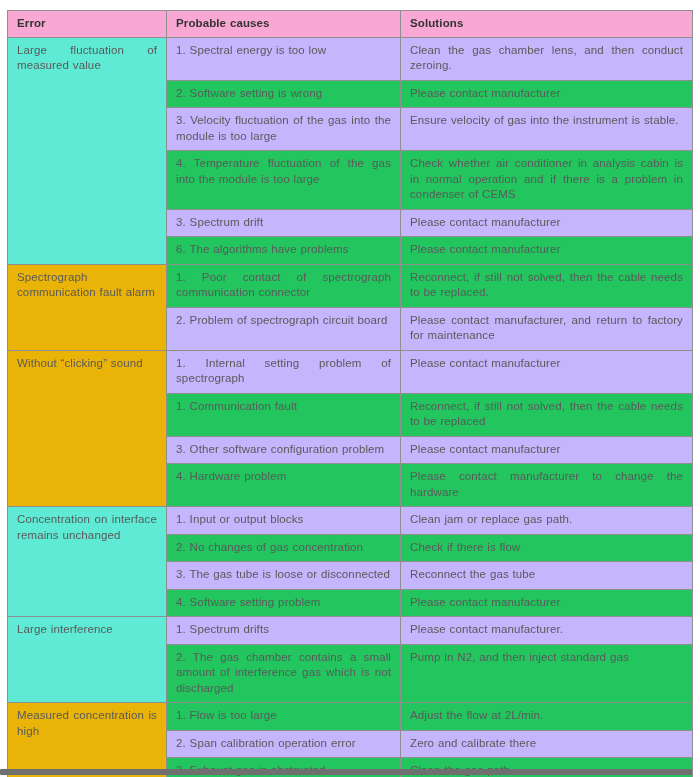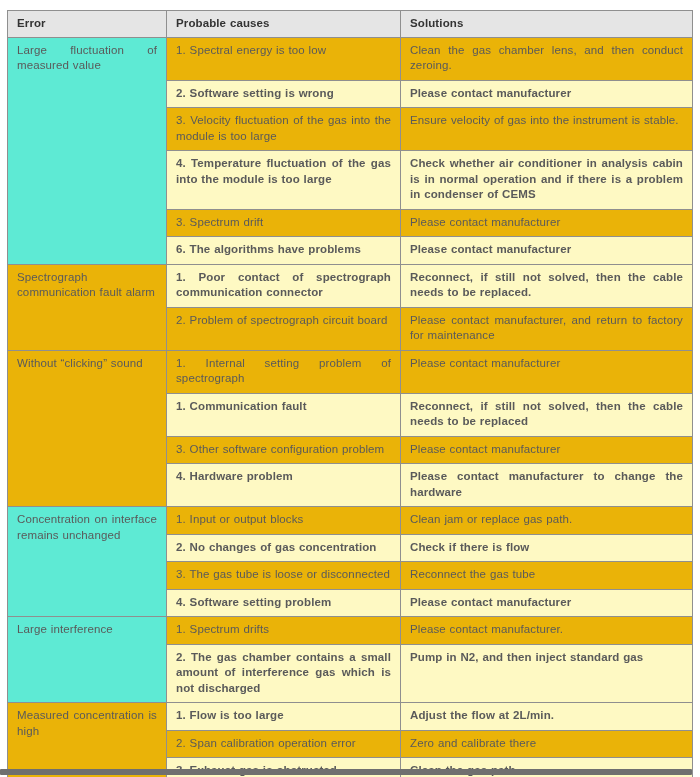--- a/index.html
+++ b/index.html
@@ -25,30 +25,30 @@
     font-size:11.5px;
     line-height:15.5px;
     color:#5a5a5a;
     padding:5px 9px 6px 9px;
     vertical-align:top;
     text-align:justify;
     letter-spacing:.01em;
     word-spacing:.04em;
   }
   th{
-    background:#e5e5e5;
+    background:#f9a8d4;
     color:#333333;
     font-weight:bold;
     text-align:left;
     padding-top:5px;padding-bottom:5px;
   }
   td.shade{background:#5eead4;}
   td.light{background:#eab308;}
-  tr.shade td.flow{background:#eab308;}
-  tr.light td.flow{background:#fef9c3;font-weight:bold;}
+  tr.shade td.flow{background:#c4b5fd;}
+  tr.light td.flow{background:#22c55e;}
   .clip-strip{
     position:absolute;
     left:0;top:769px;
     width:692px;height:6px;
     background:#6f6f6f;
     border-radius:1px;
   }
 </style>
 </head>
 <body>

